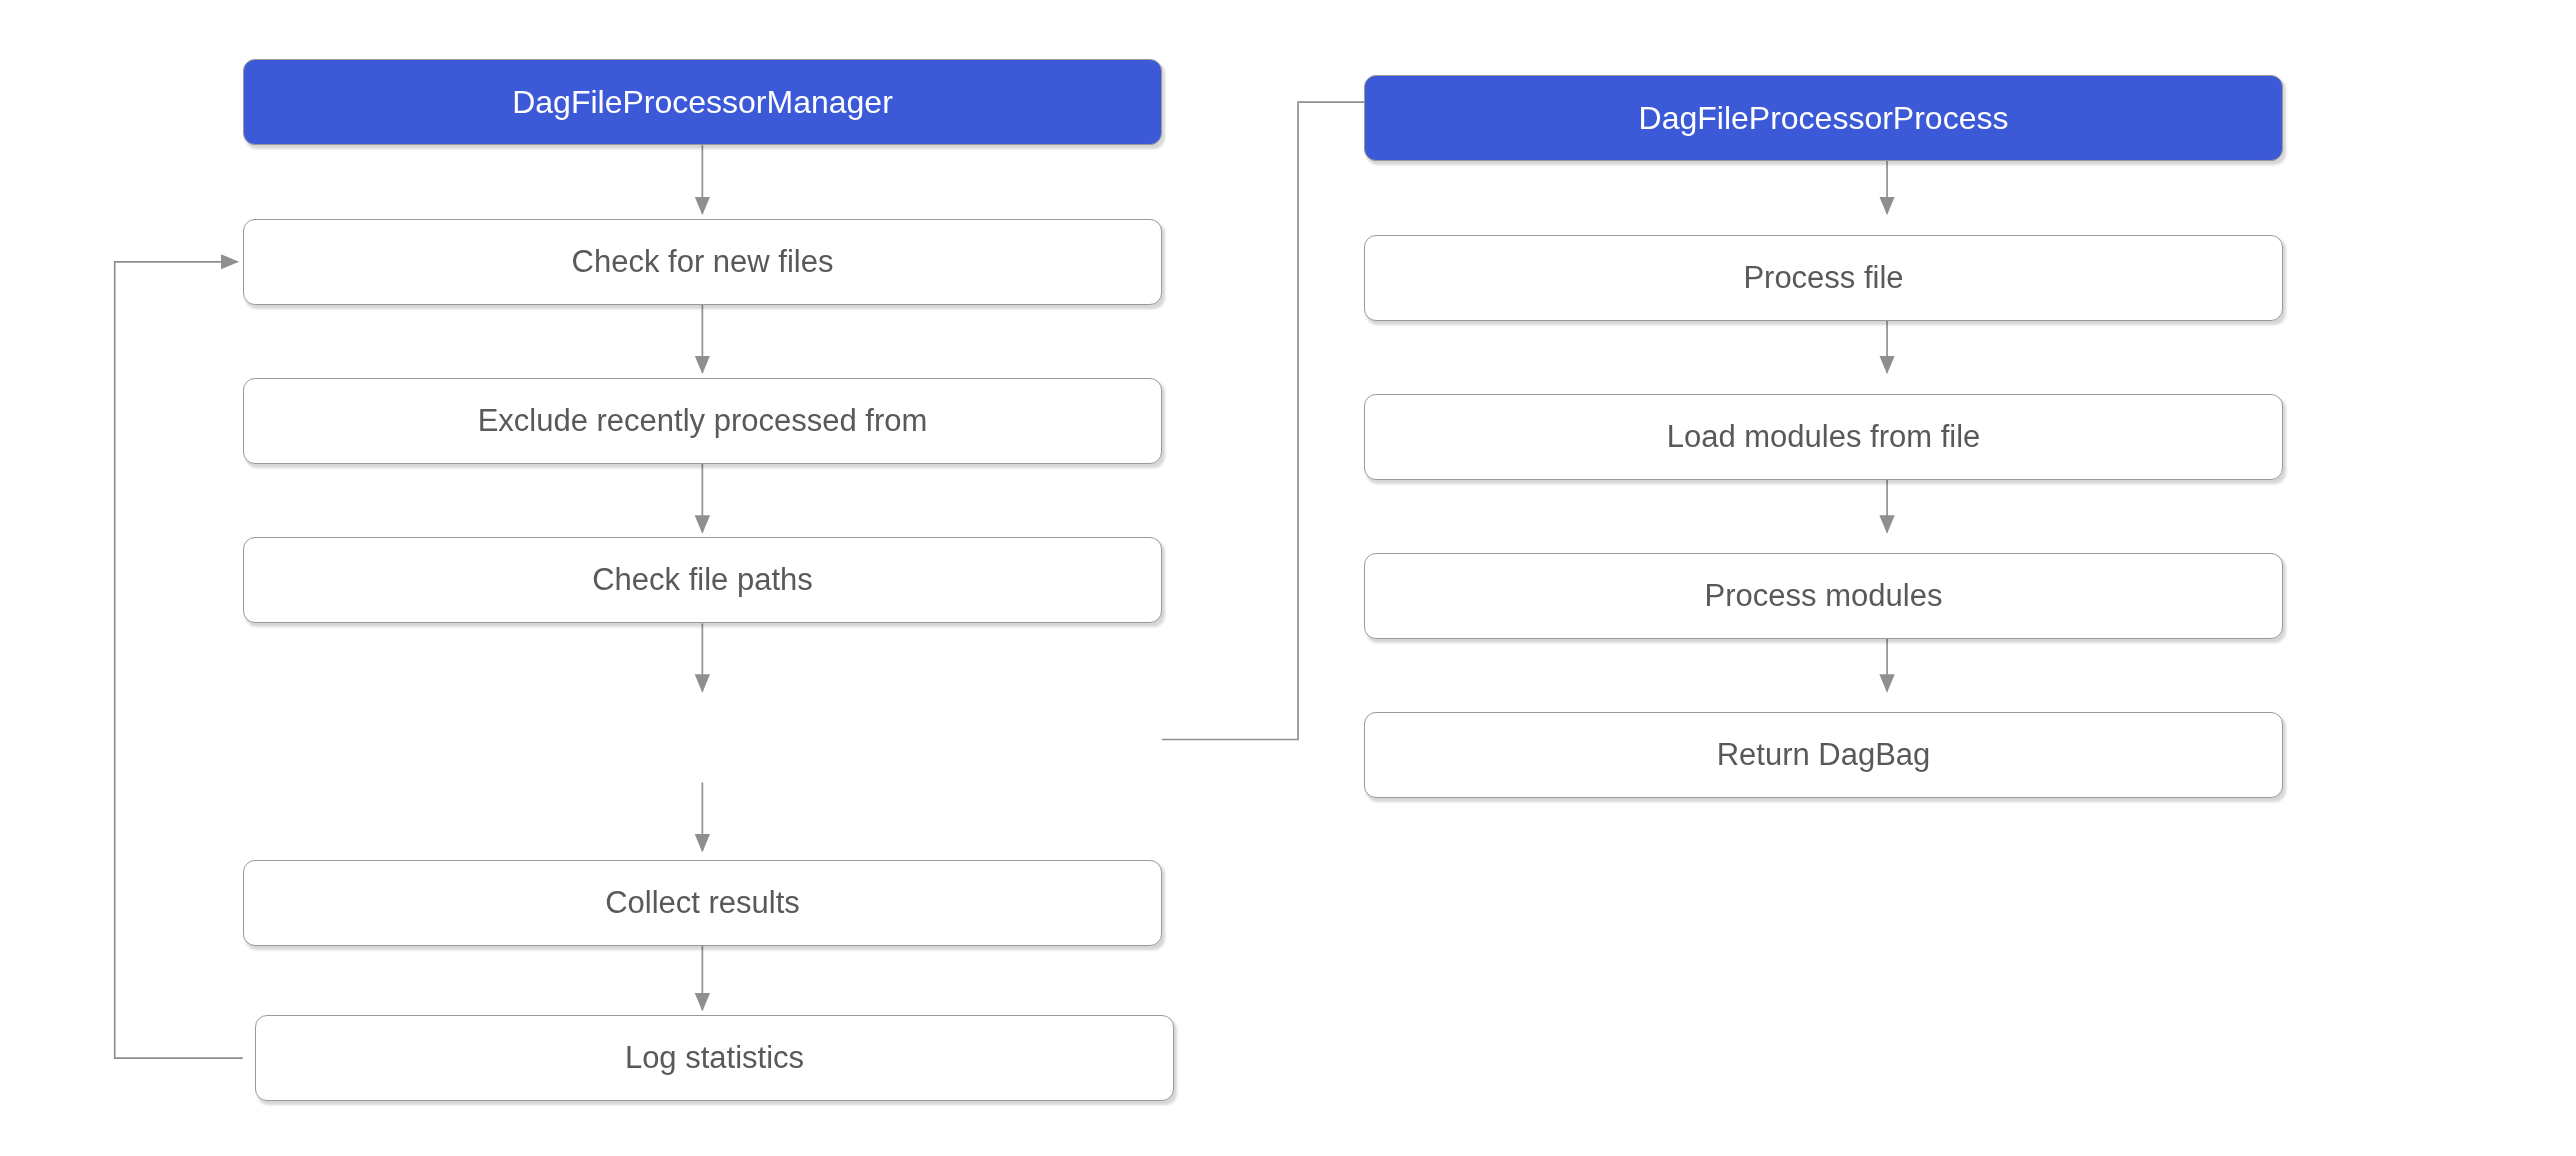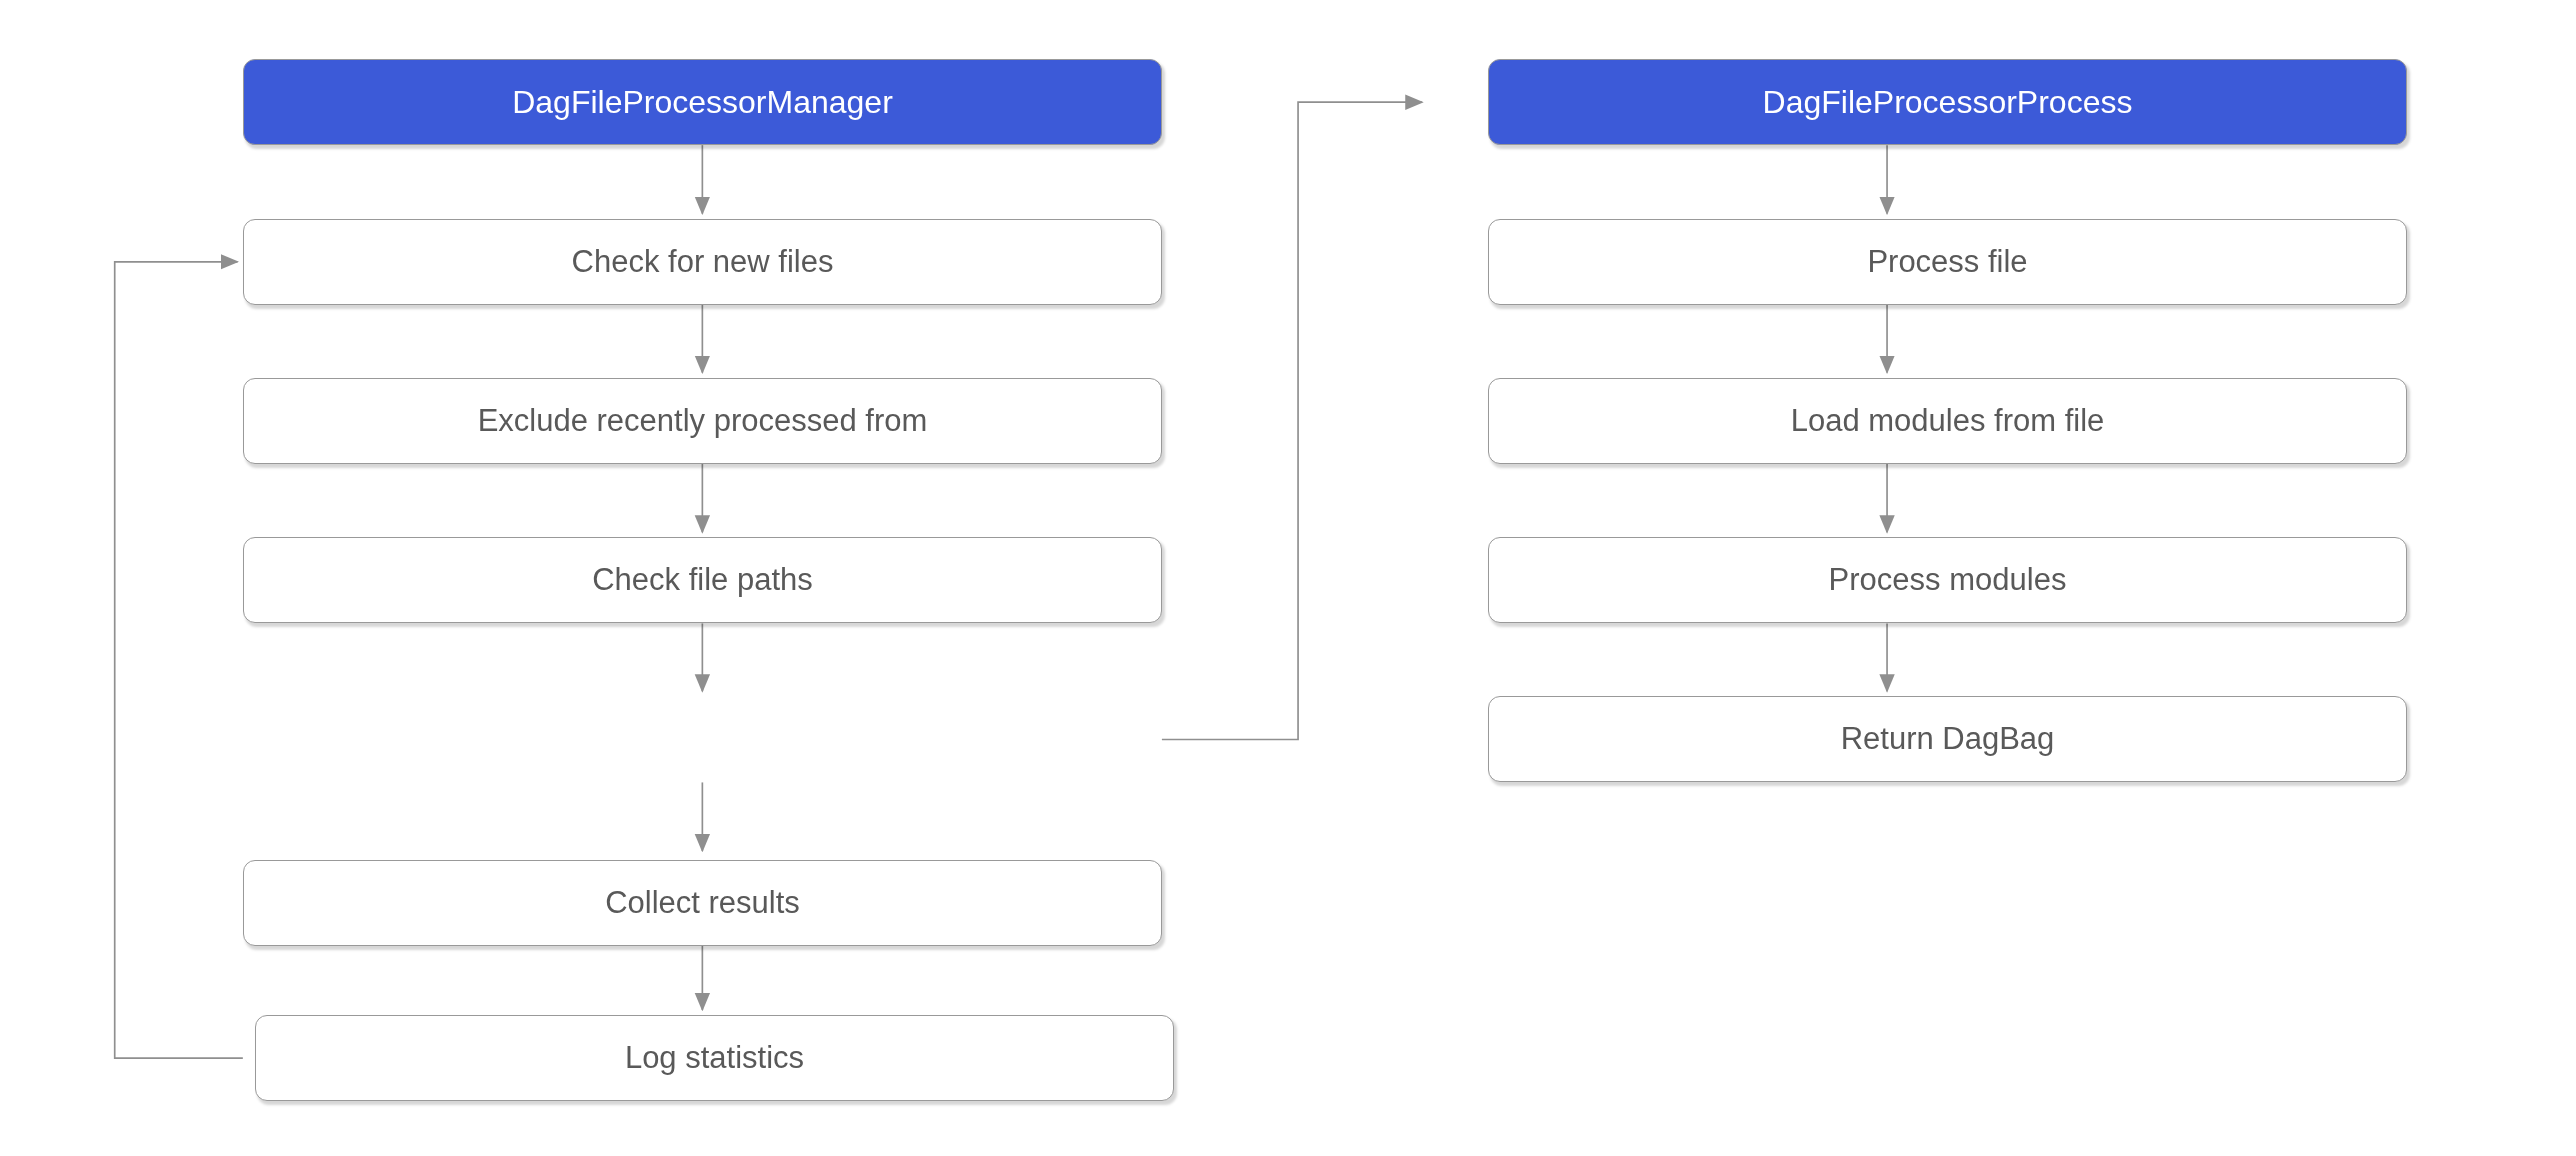--- a/index.html
+++ b/index.html
@@ -49,21 +49,21 @@
     color:var(--box-text);
     font-size:31px;
     box-shadow:2.7px 3.4px 2.7px rgba(0,0,0,0.16);
   }
   .node.header{
     background:var(--header-fill);
     color:var(--header-text);
     font-size:32px;
   }
   .col-left{left:243px;}
-  .col-right{left:1488px;}
+  .col-right{left:1364px;margin-top:16px;}
   .row-0{top:59px;}
   .row-1{top:219px;}
   .row-2{top:378px;}
   .row-3{top:537px;}
   .row-4{top:696px;}
   .row-5{top:860px;}
   .row-6{top:1015px;margin-left:12px;}
 </style>
 </head>
 <body>

